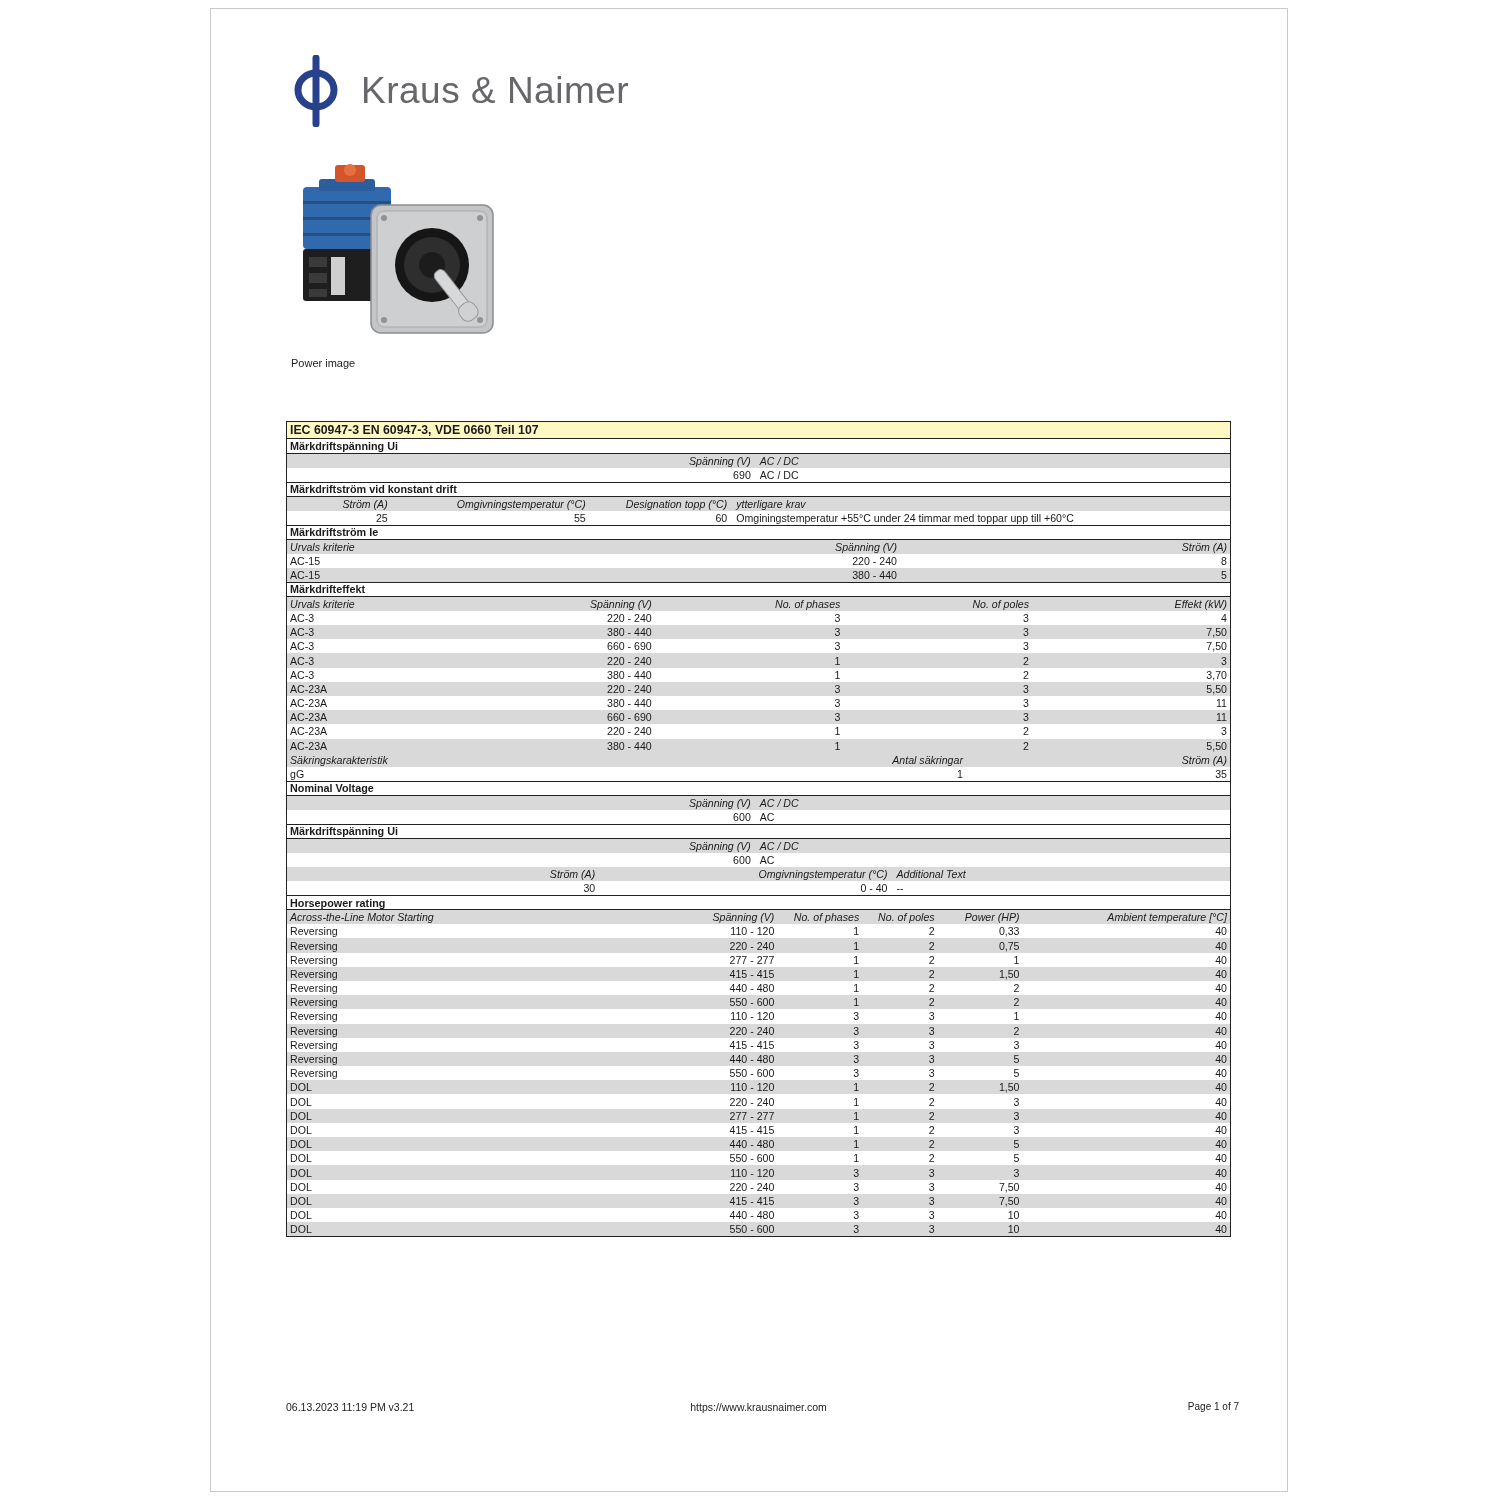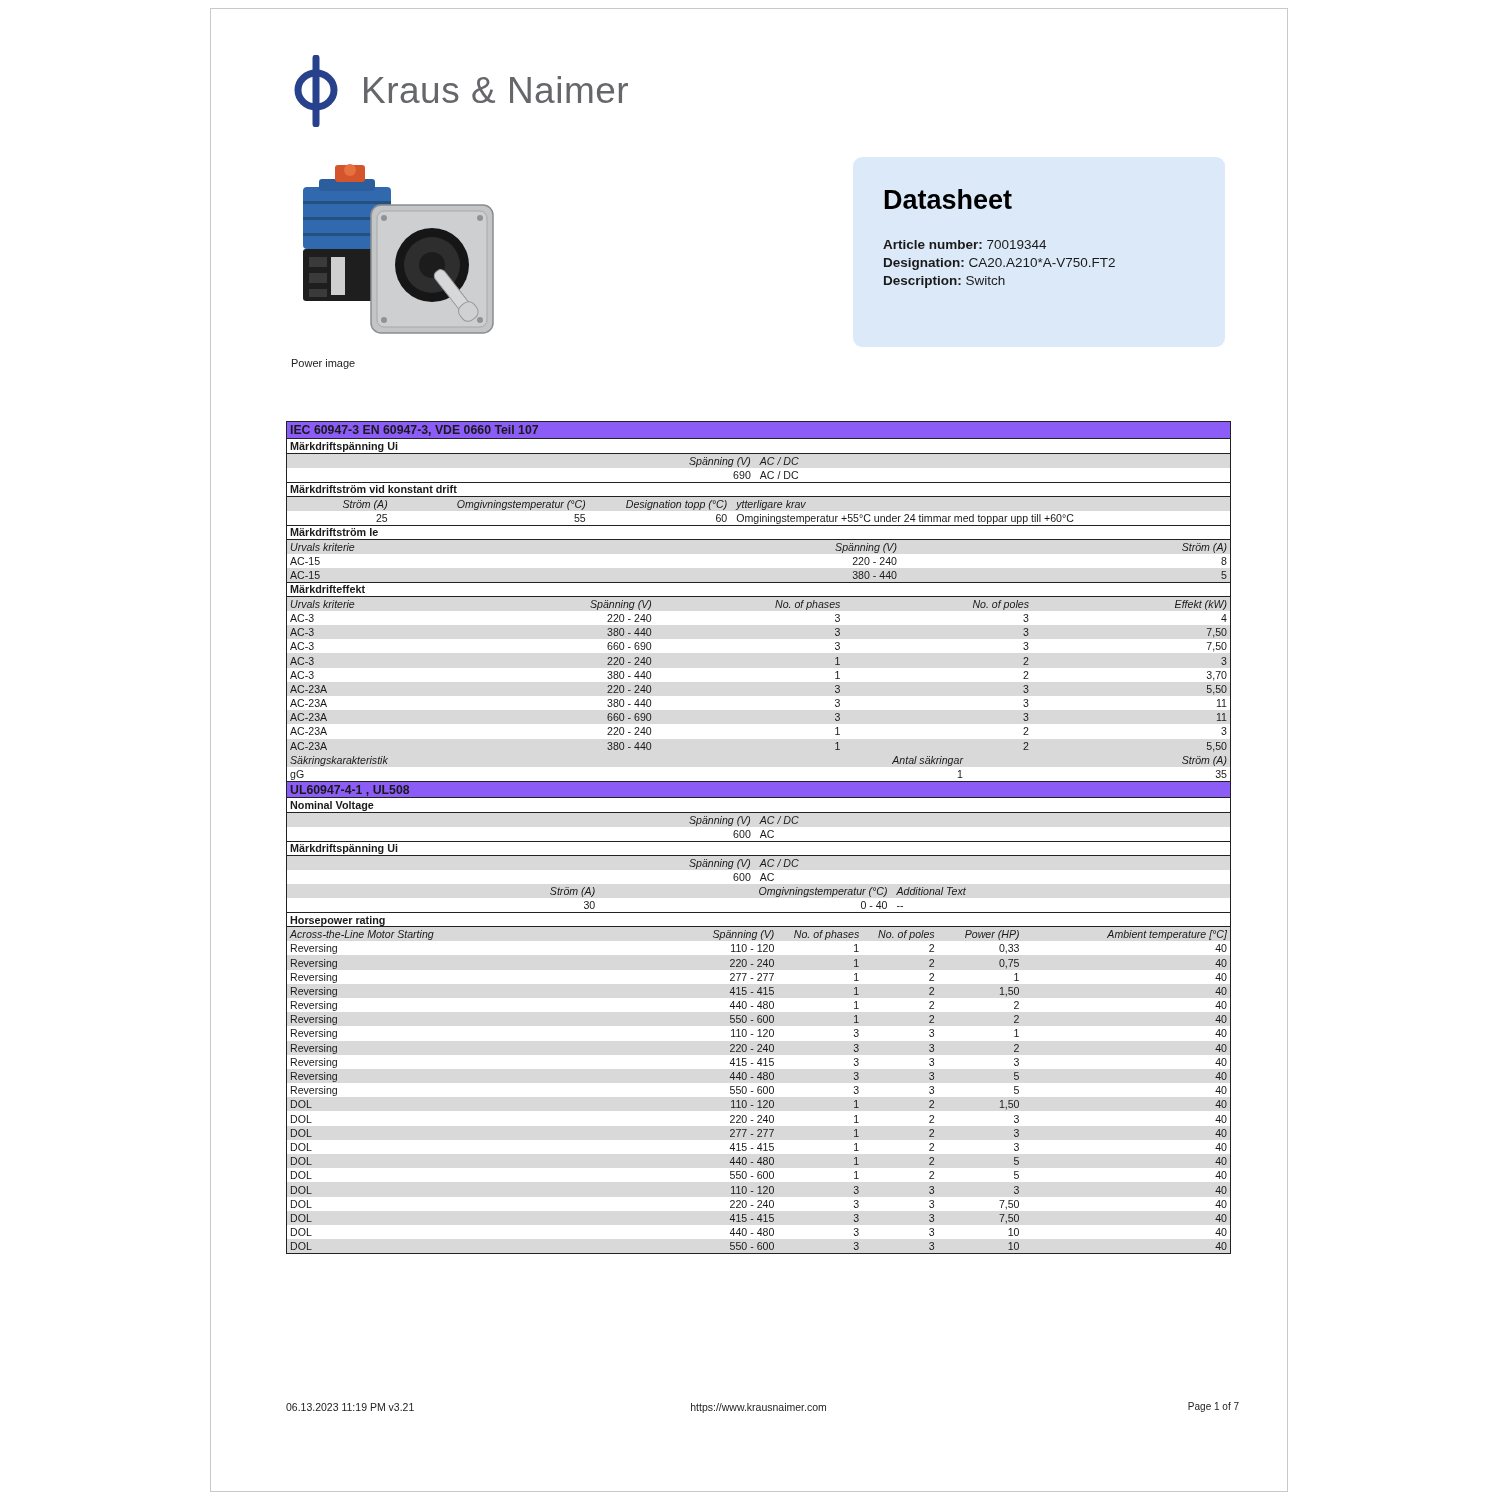--- a/index.html
+++ b/index.html
@@ -33,21 +33,21 @@
   .infobox p{font-size:13.5px;line-height:18px;}
   .infobox .lbl{font-weight:bold;}
   
   .spec-table{
     position:absolute;left:75px;top:412px;width:945px;
     border:1px solid #222;background:#fff;
   }
   .row{display:flex;align-items:center;}
   .r-title{
     height:17px;font-weight:bold;font-size:12.3px;padding-left:3px;
-    border-top:1px solid #222;border-bottom:1px solid #222;background:#8b5cf6;
+    border-top:1px solid #222;border-bottom:1px solid #222;background:#fef9c3;
   }
   .r-section{
     height:14.6px;font-weight:bold;font-size:10.8px;padding-left:3px;
     border-top:1px solid #222;border-bottom:1px solid #222;background:#fff;
   }
   .spec-table > .row:first-child{border-top:none;}
   .hdr + .hdr{border-top:none;}
   .r-grid{height:14.2px;font-size:10.6px;}
   .r-head{background:var(--stripe);font-style:italic;}
   .r-alt{background:var(--stripe);}
@@ -98,35 +98,20 @@
       <circle cx="143" cy="108" r="28" fill="#2e2e2e"></circle>
       <circle cx="143" cy="108" r="13" fill="#1c1c1c"></circle>
       <g transform="translate(143 108) rotate(-38)">
         <rect x="-6" y="8" width="12" height="50" rx="5" fill="#d6d8da" stroke="#96989a"></rect>
         <rect x="-9" y="50" width="18" height="18" rx="7" fill="#cfd1d3" stroke="#96989a"></rect>
       </g>
     </svg>
   </div>
   <div class="caption">Power image</div>
 
-  <aside class="infobox">
-    <h1>Datasheet</h1>
-    <p>
-      <span class="lbl">Article number:</span>
-      <span>70019344</span>
-    </p>
-    <p>
-      <span class="lbl">Designation:</span>
-      <span>CA20.A210*A-V750.FT2</span>
-    </p>
-    <p>
-      <span class="lbl">Description:</span>
-      <span>Switch</span>
-    </p>
-  </aside>
 
   <div class="spec-table" id="spec-table">
       <div class="row hdr r-title">IEC 60947-3 EN 60947-3, VDE 0660 Teil 107</div>
       <div class="row hdr r-section">Märkdriftspänning Ui</div>
       <div class="row r-grid r-head">
         <div class="cell a-right" style="width: 49.5%;">Spänning (V)</div>
         <div class="cell a-left" style="width: 50.5%;">AC / DC</div>
       </div>
       <div class="row r-grid r-plain">
         <div class="cell a-right" style="width: 49.5%;">690</div>
@@ -242,21 +227,20 @@
       <div class="row r-grid r-head">
         <div class="cell a-left" style="width: 40%;">Säkringskarakteristik</div>
         <div class="cell a-right" style="width: 32%; text-align: right;">Antal säkringar</div>
         <div class="cell a-right" style="width: 28%;">Ström (A)</div>
       </div>
       <div class="row r-grid r-plain">
         <div class="cell a-left" style="width: 40%;">gG</div>
         <div class="cell a-right" style="width: 32%;">1</div>
         <div class="cell a-right" style="width: 28%;">35</div>
       </div>
-      <div class="row hdr r-title">UL60947-4-1 , UL508</div>
       <div class="row hdr r-section">Nominal Voltage</div>
       <div class="row r-grid r-head">
         <div class="cell a-right" style="width: 49.5%;">Spänning (V)</div>
         <div class="cell a-left" style="width: 50.5%;">AC / DC</div>
       </div>
       <div class="row r-grid r-plain">
         <div class="cell a-right" style="width: 49.5%;">600</div>
         <div class="cell a-left" style="width: 50.5%;">AC</div>
       </div>
       <div class="row hdr r-section">Märkdriftspänning Ui</div>

